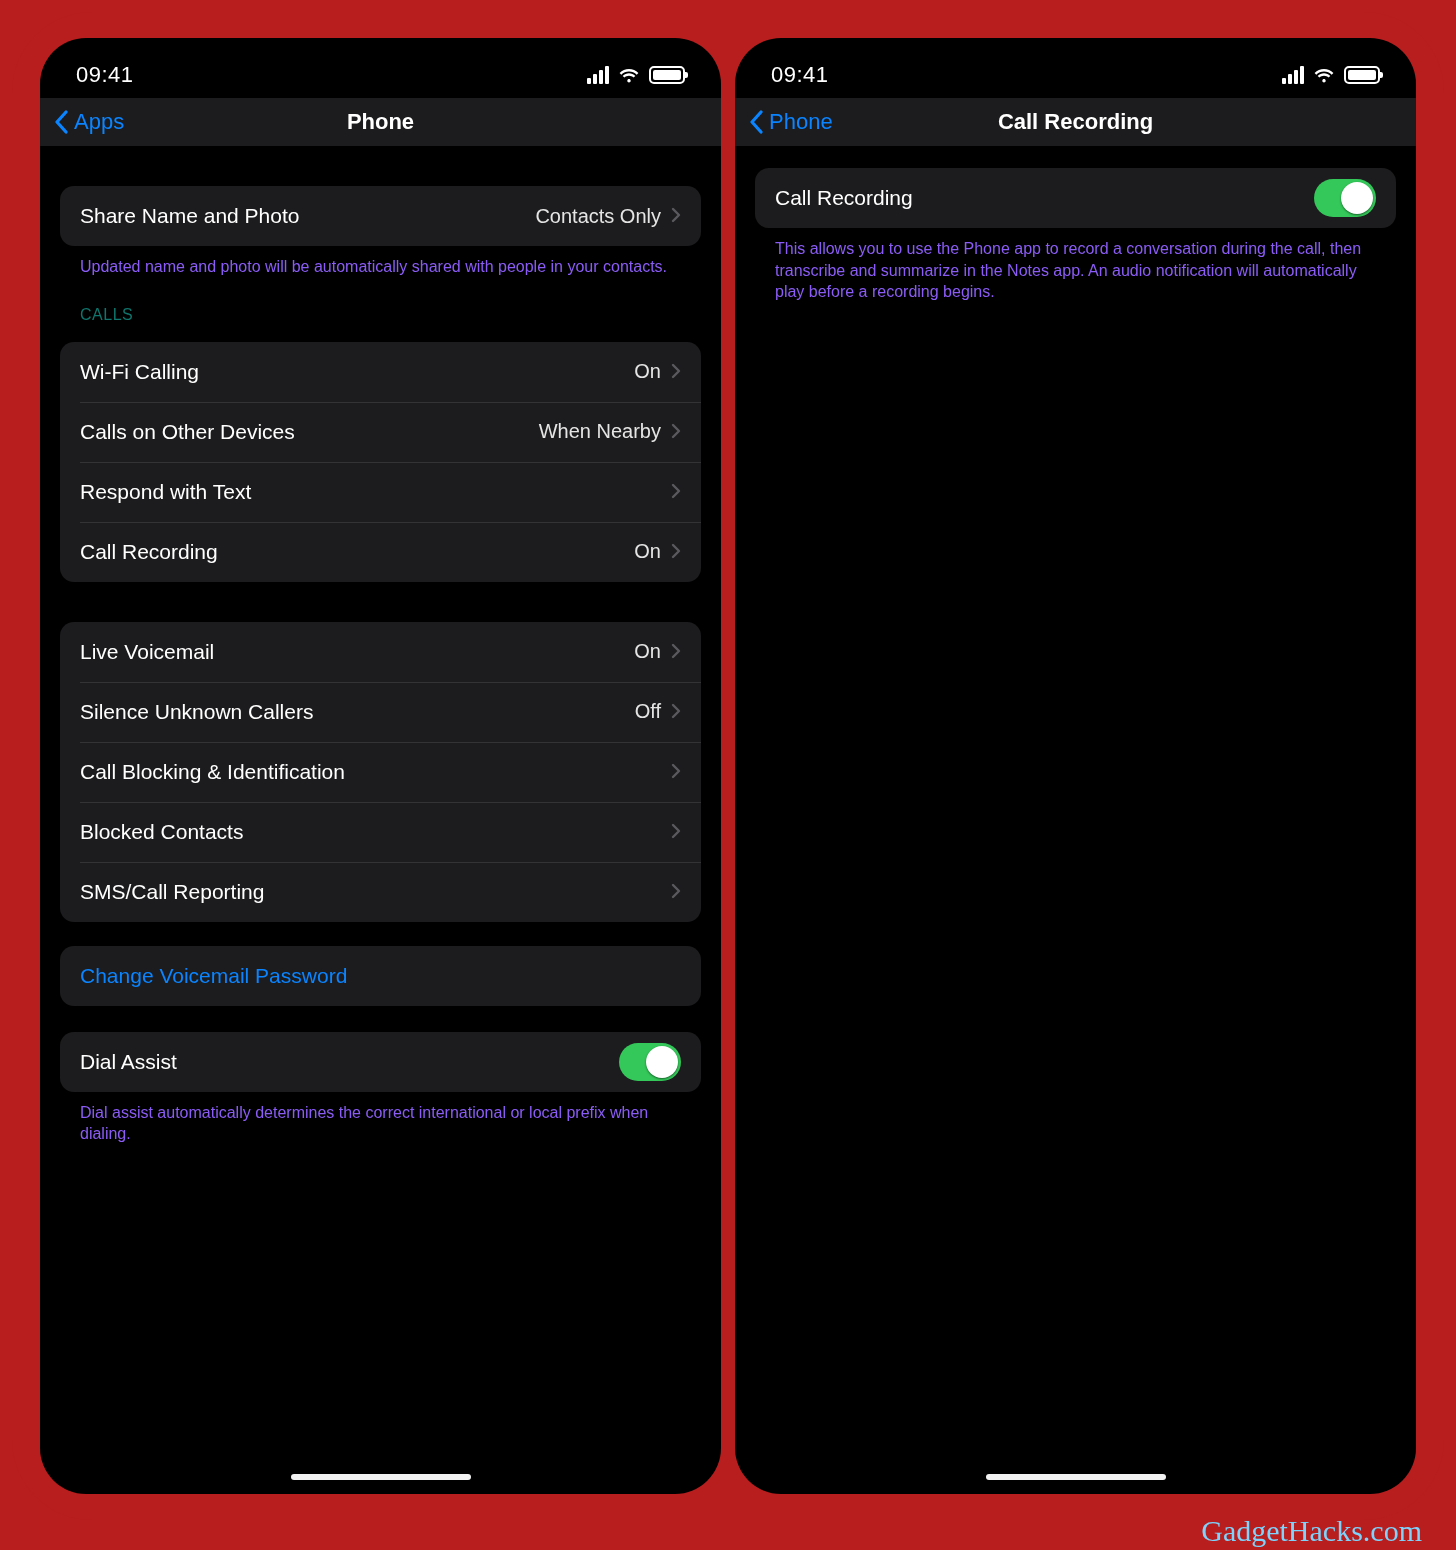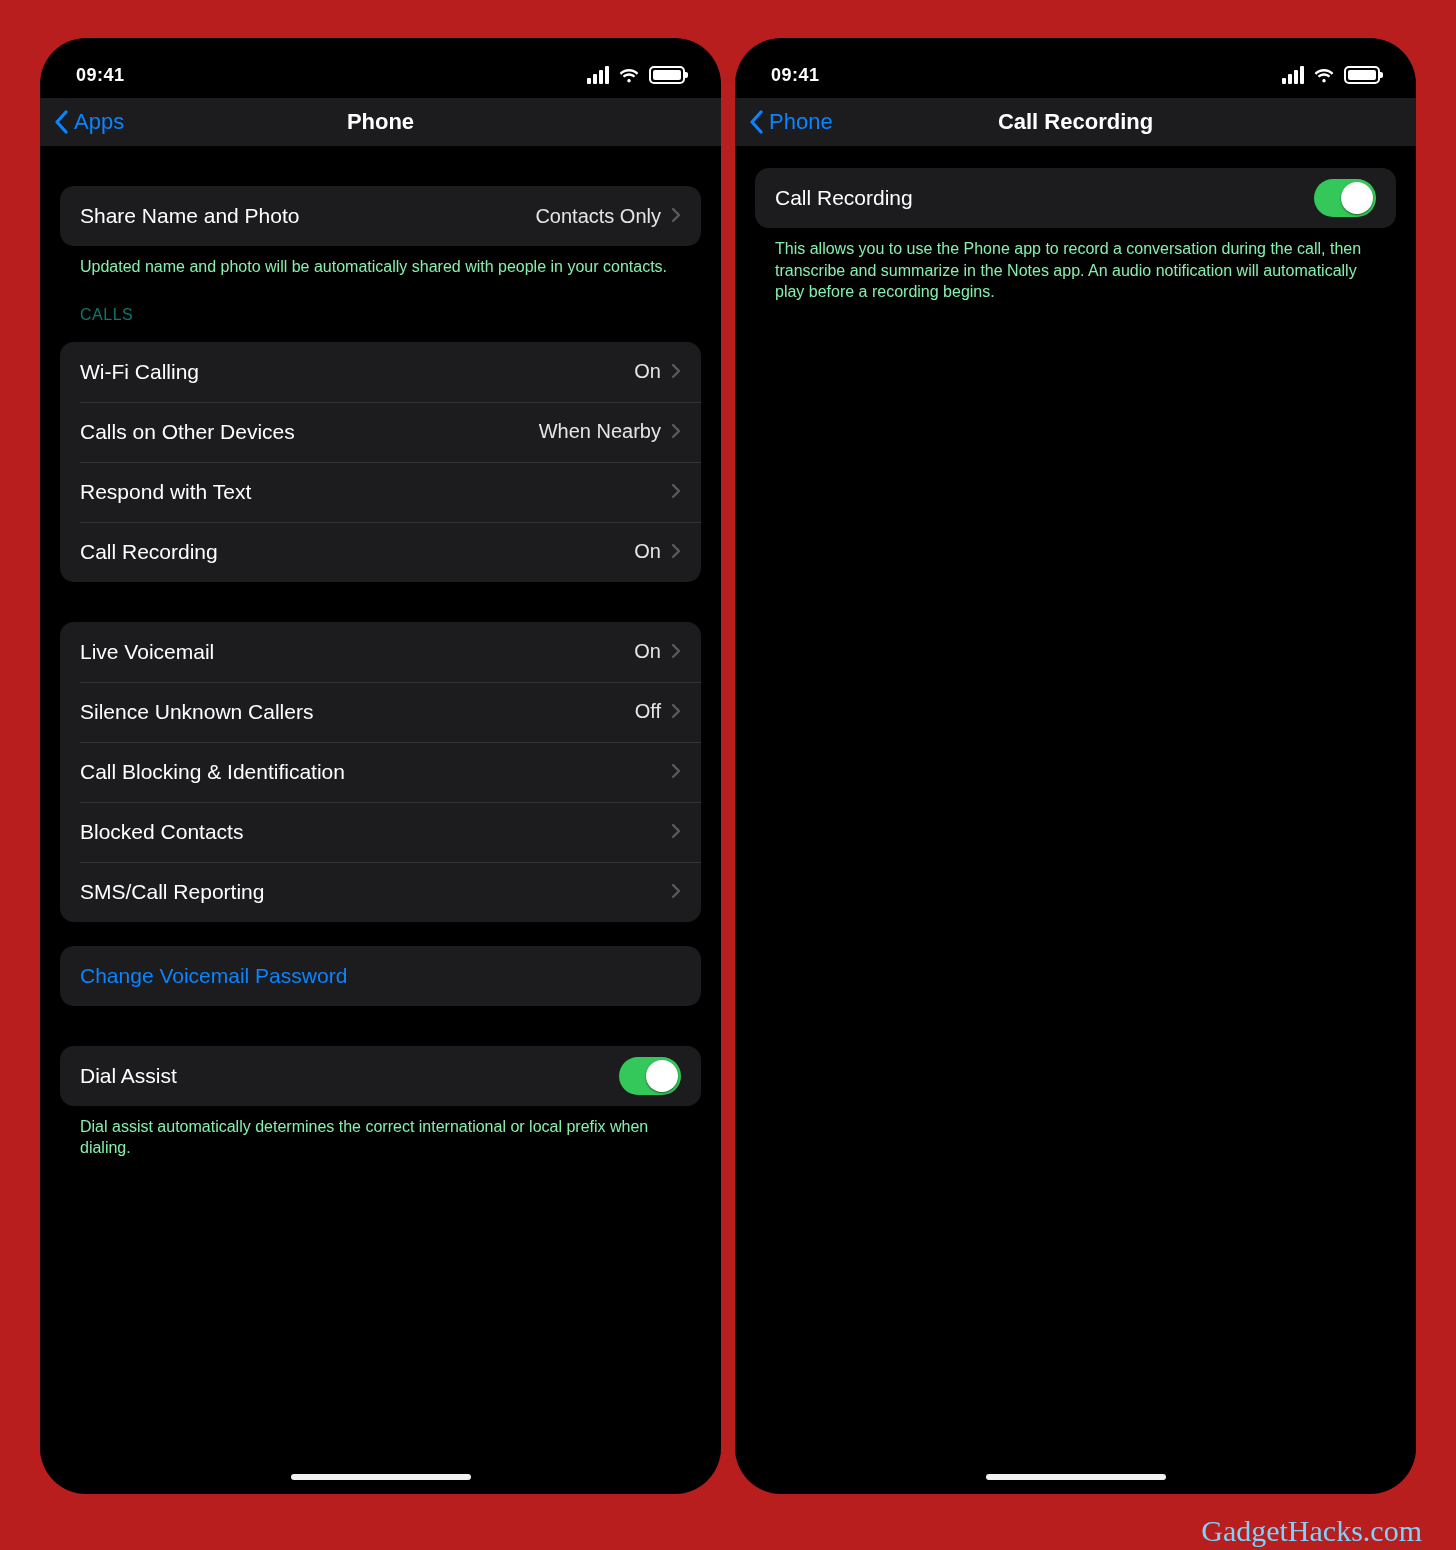--- a/index.html
+++ b/index.html
@@ -32,22 +32,22 @@
   
   .status-bar {
     height: 60px;
     display: flex;
     align-items: center;
     justify-content: space-between;
     padding: 14px 36px 0 36px;
     color: #fff;
   }
   .status-time {
-    font-size: 18px;
-    font-weight: 700;
+    font-size: 22px;
+    font-weight: 400;
     letter-spacing: 0.5px;
   }
   .status-icons {
     display: flex;
     align-items: center;
     gap: 8px;
   }
   .signal-icon { display: flex; align-items: flex-end; gap: 2px; }
   .signal-icon span { width: 4px; background:#fff; border-radius:1px; }
   .signal-icon span:nth-child(1){height:6px}
@@ -112,21 +112,21 @@
   }
   .row .label { flex:1; }
   .row .value { color:#e5e5e5; font-size:20px; margin-right:10px; }
   .row .chevron { color:#5a5a5e; }
   .row.link { color:#0a84ff; }
   .section-header {
     color:#0f766e; font-size:16px; letter-spacing:0.5px;
     margin: 28px 0 -18px 20px; text-transform: uppercase;
   }
   .footer-text {
-    color:#86efac; font-size:16px; line-height:1.35;
+    color:#8b5cf6; font-size:16px; line-height:1.35;
     padding: 10px 20px 0 20px;
   }
   
   .toggle {
     width: 62px; height: 38px; border-radius: 20px;
     background:#34c759; position:relative;
   }
   .toggle .knob {
     position:absolute; right:3px; top:3px;
     width:32px; height:32px; border-radius:50%;
@@ -262,21 +262,21 @@
               </svg></span>
         </div>
       </div>
 
       <div class="group" style="margin-top:24px">
         <div class="row link">
           <span class="label">Change Voicemail Password</span>
         </div>
       </div>
 
-      <div class="group" style="margin-top:40px">
+      <div class="group" style="margin-top:26px">
         <div class="row">
           <span class="label">Dial Assist</span>
           <div class="toggle">
               <div class="knob"></div>
             </div>
         </div>
       </div>
       <div class="footer-text">Dial assist automatically determines the correct international or local prefix when dialing.</div>
 
     </div>

